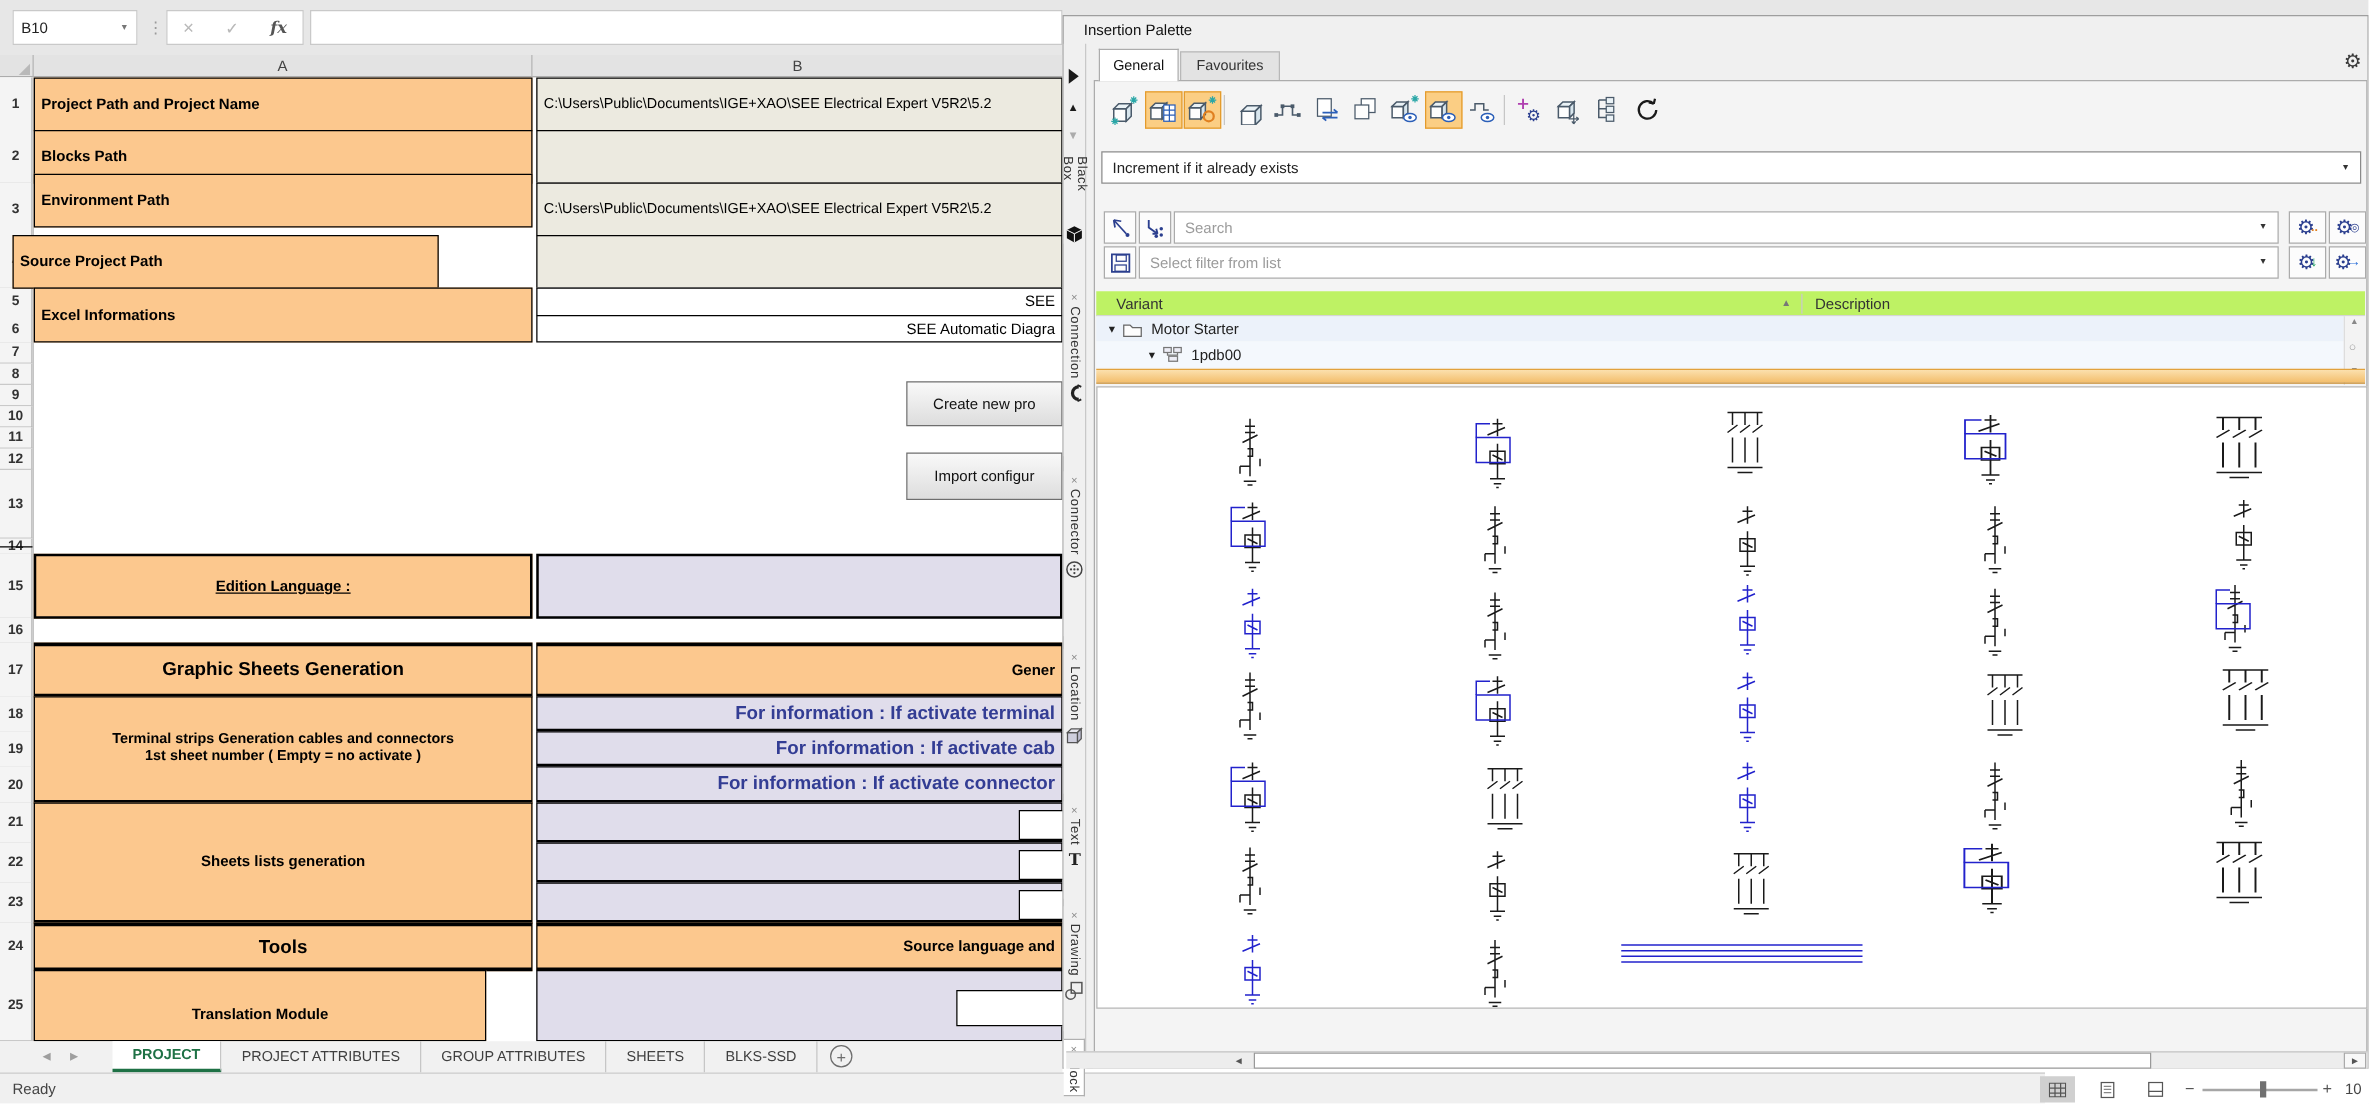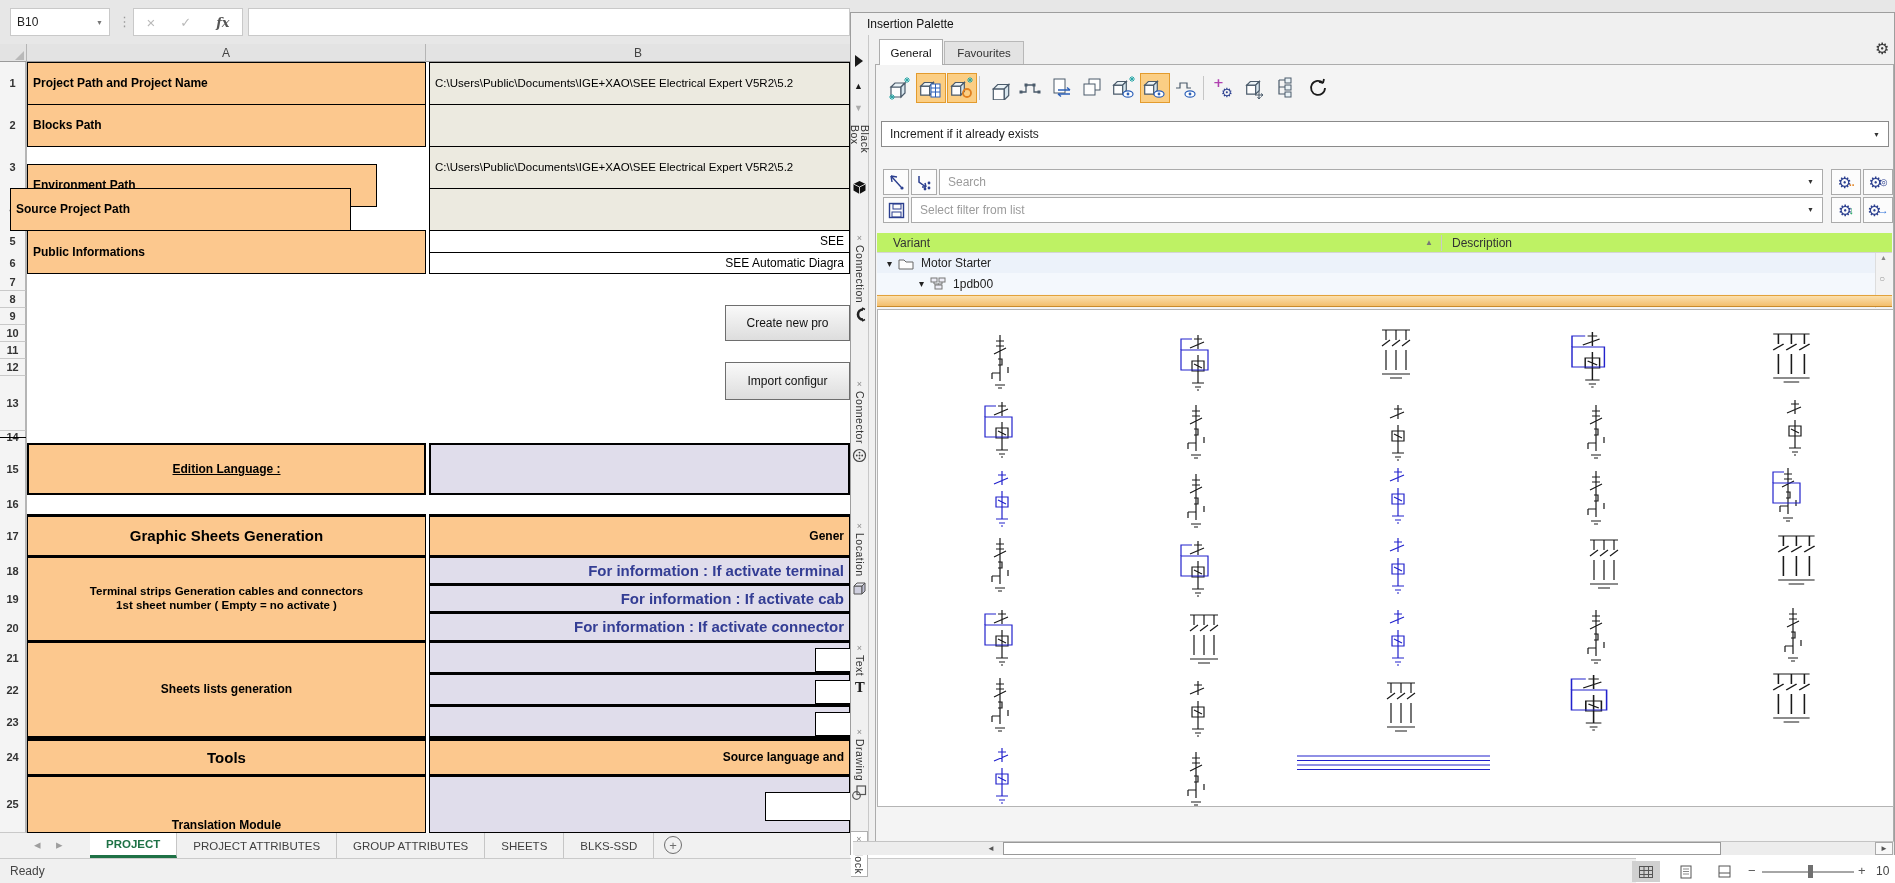--- a/index.html
+++ b/index.html
@@ -111,23 +111,23 @@
       <div class="rowhead" style="left: 0px; top: 580px; width: 26px; height: 33px; line-height: 33px;">21</div>
       <div class="rowhead" style="left: 0px; top: 612px; width: 26px; height: 33px; line-height: 33px;">22</div>
       <div class="rowhead" style="left: 0px; top: 644px; width: 26px; height: 33px; line-height: 33px;">23</div>
       <div class="rowhead" style="left: 0px; top: 676px; width: 26px; height: 39px; line-height: 39px;">24</div>
       <div class="rowhead" style="left: 0px; top: 714px; width: 26px; height: 57px; line-height: 57px;">25</div>
       <div style="position: absolute; left: 0px; top: 375px; width: 26px; height: 1px; background: rgb(0, 0, 0);"></div>
     </div>
   <div id="gridcells">
       <div class="cell lab" style="position: absolute; left: 27px; top: 62px; width: 399px; height: 43px;">Project Path and Project Name</div>
       <div class="cell lab" style="position: absolute; left: 27px; top: 104px; width: 399px; height: 43px;">Blocks Path</div>
-      <div class="cell lab" style="position: absolute; left: 27px; top: 164px; width: 350px; height: 43px;">Environment Path</div>
+      <div class="cell lab" style="position: absolute; left: 27px; top: 139px; width: 399px; height: 43px;">Environment Path</div>
       <div class="cell lab" style="position: absolute; left: 10px; top: 188px; width: 341px; height: 43px;">Source Project Path</div>
-      <div class="cell lab" style="position: absolute; left: 27px; top: 230px; width: 399px; height: 44px;">Public Informations</div>
+      <div class="cell lab" style="position: absolute; left: 27px; top: 230px; width: 399px; height: 44px;">Excel Informations</div>
       <div class="cell ivory path" style="position: absolute; left: 429px; top: 62px; width: 421px; height: 43px;">C:\Users\Public\Documents\IGE+XAO\SEE Electrical Expert V5R2\5.2</div>
       <div class="cell ivory" style="position: absolute; left: 429px; top: 104px; width: 421px; height: 43px;"></div>
       <div class="cell ivory path" style="position: absolute; left: 429px; top: 146px; width: 421px; height: 43px;">C:\Users\Public\Documents\IGE+XAO\SEE Electrical Expert V5R2\5.2</div>
       <div class="cell ivory" style="position: absolute; left: 429px; top: 188px; width: 421px; height: 43px;"></div>
       <div class="cell whitec right" style="position: absolute; left: 429px; top: 230px; width: 421px; height: 23px;">SEE</div>
       <div class="cell whitec right" style="position: absolute; left: 429px; top: 252px; width: 421px; height: 22px;">SEE Automatic Diagra</div>
       <div class="cell lab center" style="position: absolute; left: 27px; top: 443px; width: 399px; height: 52px; text-decoration: underline; border-width: 2px;">Edition Language :</div>
       <div class="cell lav" style="position: absolute; left: 429px; top: 443px; width: 421px; height: 52px; border-width: 2px;"></div>
       <div class="cell lab center big" style="position: absolute; left: 27px; top: 514px; width: 399px; height: 44px; border-top-width: 3px; border-bottom-width: 3px;">Graphic Sheets Generation</div>
       <div class="cell lab right" style="position: absolute; left: 429px; top: 514px; width: 421px; height: 44px; border-top-width: 3px; border-bottom-width: 3px;">Gener</div>
@@ -137,21 +137,21 @@
       </div>
       <div class="cell lav right bluetxt" style="position: absolute; left: 429px; top: 557px; width: 421px; height: 29px; border-bottom-width: 3px;">For information : If activate terminal</div>
       <div class="cell lav right bluetxt" style="position: absolute; left: 429px; top: 585px; width: 421px; height: 29px; border-bottom-width: 3px;">For information : If activate cab</div>
       <div class="cell lav right bluetxt" style="position: absolute; left: 429px; top: 613px; width: 421px; height: 30px; border-bottom-width: 3px;">For information : If activate connector</div>
       <div class="cell lab center" style="position: absolute; left: 27px; top: 642px; width: 399px; height: 97px; border-bottom-width: 3px;">Sheets lists generation</div>
       <div class="cell lav" style="position: absolute; left: 429px; top: 642px; width: 421px; height: 33px; border-bottom-width: 3px;"></div>
       <div class="cell lav" style="position: absolute; left: 429px; top: 674px; width: 421px; height: 33px; border-bottom-width: 3px;"></div>
       <div class="cell lav" style="position: absolute; left: 429px; top: 706px; width: 421px; height: 33px; border-bottom-width: 3px;"></div>
       <div class="cell lab center big" style="position: absolute; left: 27px; top: 738px; width: 399px; height: 39px; border-top-width: 3px; border-bottom-width: 3px;">Tools</div>
       <div class="cell lab right" style="position: absolute; left: 429px; top: 738px; width: 421px; height: 39px; border-top-width: 3px; border-bottom-width: 3px;">Source language and</div>
-      <div class="cell lab center" style="position: absolute; left: 27px; top: 776px; width: 399px; height: 57px; align-items: flex-end; padding-bottom: 0px; overflow: hidden;">Translation Module</div>
+      <div class="cell lab center" style="position: absolute; left: 27px; top: 776px; width: 362px; height: 57px; align-items: flex-end; padding-bottom: 14px; overflow: hidden;">Translation Module</div>
       <div class="cell lav" style="position: absolute; left: 429px; top: 776px; width: 421px; height: 57px;"></div>
       <div class="inputbox" style="left: 815px; top: 648px; width: 70px; height: 24px;"></div>
       <div class="inputbox" style="left: 815px; top: 680px; width: 70px; height: 24px;"></div>
       <div class="inputbox" style="left: 815px; top: 712px; width: 70px; height: 24px;"></div>
       <div class="inputbox" style="left: 765px; top: 792px; width: 120px; height: 29px;"></div>
     </div>
 
   <div class="xlbtn" style="left:725px;top:305px;width:125px;height:36px;">Create new pro</div>
   <div class="xlbtn" style="left:725px;top:362px;width:125px;height:38px;">Import configur</div>
 

